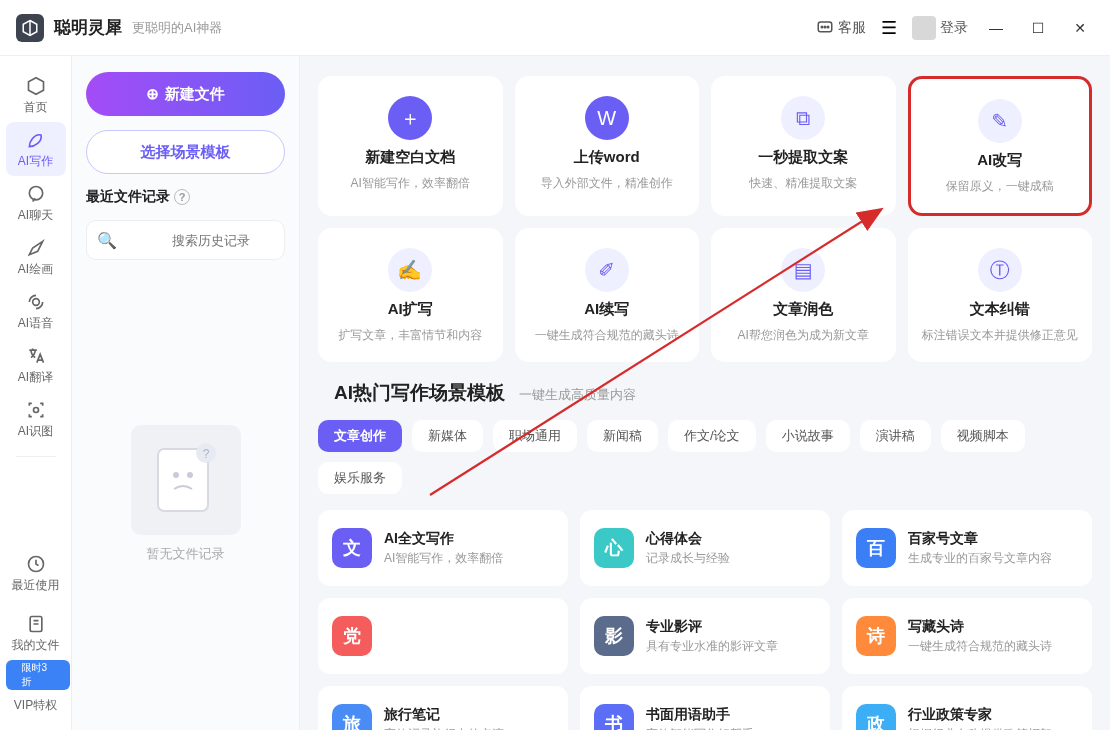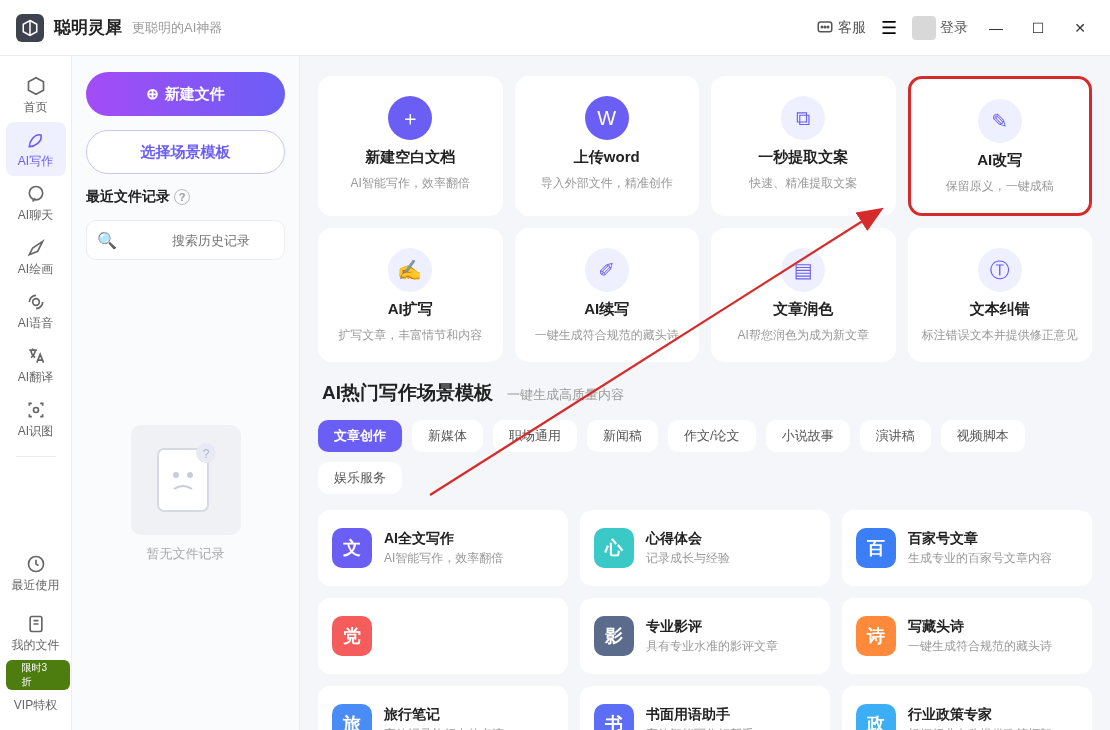--- a/index.html
+++ b/index.html
@@ -16,42 +16,42 @@
 .avatar { width: 24px; height: 24px; background: #d8d8d8; border-radius: 4px; }
 .win-btn { width: 28px; height: 28px; display: flex; align-items: center; justify-content: center; cursor: pointer; font-size: 14px; color: #333; }
 
 .layout { display: flex; height: calc(730px - 56px); }
 
 .nav { width: 72px; background: #fff; display: flex; flex-direction: column; align-items: center; padding-top: 12px; gap: 6px; border-right: 1px solid #eee; position: relative; }
 .nav-item { width: 60px; height: 54px; display: flex; flex-direction: column; align-items: center; justify-content: center; gap: 2px; border-radius: 8px; cursor: pointer; font-size: 12px; color: #666; }
 .nav-item.active { background: #eef0ff; color: #6b5ef5; }
 .nav-item .ni-icon { width: 22px; height: 22px; display: flex; align-items: center; justify-content: center; }
 .nav-sep { height: 1px; width: 40px; background: #eee; margin: 4px 0; }
-.badge { position: absolute; top: -6px; right: -4px; background: #4d7c0f; color: #fff; font-size: 10px; padding: 1px 16px; border-radius: 6px; }
+.badge { position: absolute; top: -6px; right: -4px; background: #3b82f6; color: #fff; font-size: 10px; padding: 1px 16px; border-radius: 6px; }
 .nav-item-wrap { position: relative; }
 
 .panel { width: 228px; background: #fafbfd; padding: 16px 14px; display: flex; flex-direction: column; gap: 14px; border-right: 1px solid #eee; }
 .btn-primary { width: 100%; height: 44px; background: linear-gradient(90deg, #a44cf6, #6b5ef5); color: #fff; border: none; border-radius: 22px; font-size: 15px; font-weight: 600; display: flex; align-items: center; justify-content: center; gap: 6px; cursor: pointer; }
 .btn-outline { width: 100%; height: 44px; background: #fff; color: #6b5ef5; border: 1px solid #c9c5ff; border-radius: 22px; font-size: 15px; font-weight: 600; cursor: pointer; }
 .panel-sec { font-size: 14px; font-weight: 700; color: #222; display: flex; align-items: center; gap: 4px; }
 .help-icon { width: 16px; height: 16px; border: 1px solid #bbb; border-radius: 50%; display: inline-flex; align-items: center; justify-content: center; font-size: 11px; color: #999; }
 .search-box { width: 100%; height: 40px; background: #fff; border: 1px solid #eee; border-radius: 10px; display: flex; align-items: center; padding: 0 10px; gap: 8px; }
 .search-box input { border: none; outline: none; flex: 1; font-size: 13px; background: transparent; margin-left: 47px; }
 .empty-state { flex: 1; display: flex; flex-direction: column; align-items: center; justify-content: center; gap: 10px; color: #aaa; font-size: 13px; }
 .empty-img { width: 110px; height: 110px; background: #f0f1f5; border-radius: 10px; display: flex; align-items: center; justify-content: center; }
 
 .main { flex: 1; padding: 20px 18px; overflow: hidden; }
 .card-grid { display: grid; grid-template-columns: repeat(4, 1fr); gap: 12px; margin-bottom: 14px; }
 .card { background: #fff; border-radius: 14px; padding: 20px 10px 18px; display: flex; flex-direction: column; align-items: center; gap: 8px; cursor: pointer; }
 .card.highlight { border: 3px solid #d62b2b; }
 .card-icon { width: 44px; height: 44px; border-radius: 50%; background: #6b5ef5; display: flex; align-items: center; justify-content: center; color: #fff; font-size: 20px; }
 .card-title { font-size: 15px; font-weight: 700; color: #222; }
 .card-desc { font-size: 12px; color: #999; }
 
-.sec-head { display: flex; align-items: baseline; gap: 14px; margin: 18px 4px 14px; }
+.sec-head { display: flex; align-items: baseline; gap: 14px; margin: 18px 16px 14px; }
 .sec-title { font-size: 19px; font-weight: 800; color: #222; }
 .sec-sub { font-size: 13px; color: #999; }
 
 .tabs { display: flex; gap: 10px; flex-wrap: wrap; margin-bottom: 16px; }
 .tab { padding: 7px 16px; background: #fff; border-radius: 10px; font-size: 13px; color: #555; cursor: pointer; }
 .tab.active { background: #6b5ef5; color: #fff; font-weight: 600; }
 
 .tmpl-grid { display: grid; grid-template-columns: repeat(3, 1fr); gap: 12px; }
 .tmpl { background: #fff; border-radius: 12px; padding: 18px 14px; display: flex; align-items: center; gap: 12px; cursor: pointer; }
 .tmpl-icon { width: 40px; height: 40px; border-radius: 10px; display: flex; align-items: center; justify-content: center; color: #fff; font-size: 18px; font-weight: 700; flex-shrink: 0; }

